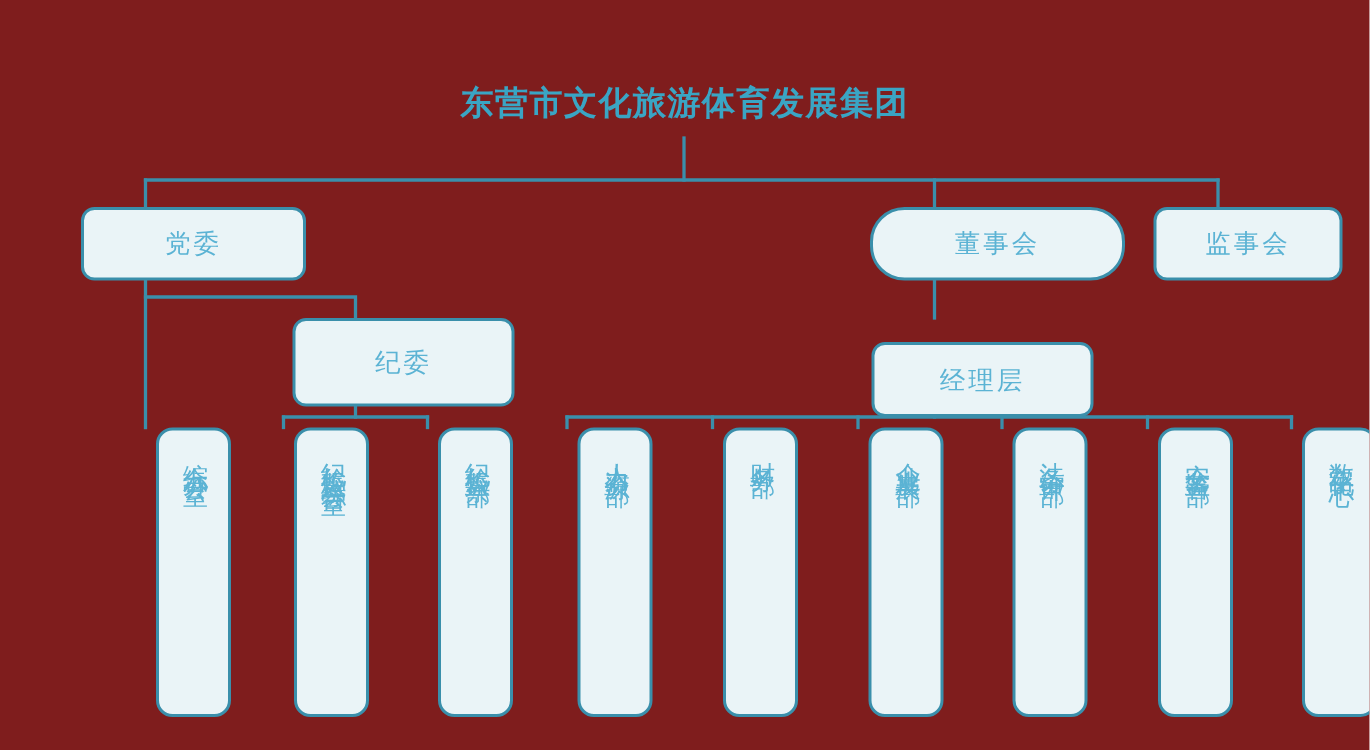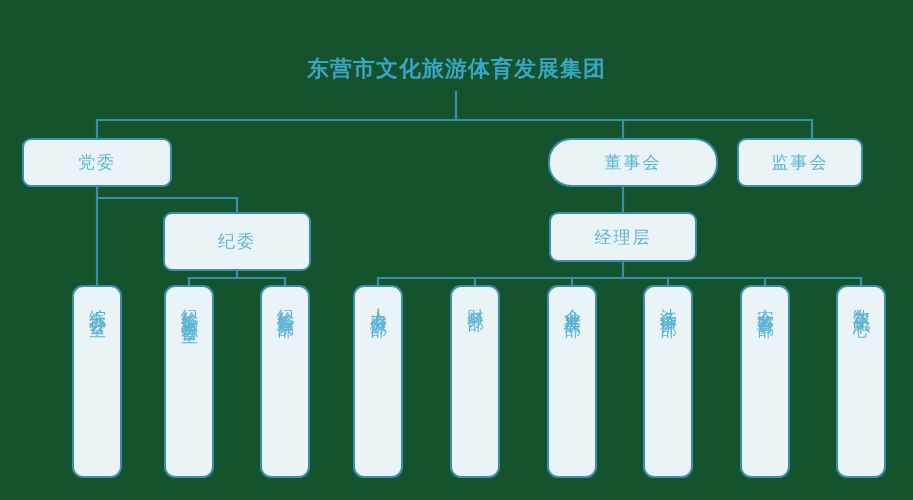--- a/index.html
+++ b/index.html
@@ -8,21 +8,21 @@
     padding: 0;
     background: #ffffff;
   }
   body {
     font-family: "DejaVu Sans", "Liberation Sans", sans-serif;
   }
   #chart-root {
     position: relative;
     width: 913px;
     height: 500px;
-    background: #14532d;
+    background: #7f1d1d;
     overflow: hidden;
   }
   #svg-connectors {
     position: absolute;
     left: 0;
     top: 0;
     width: 913px;
     height: 500px;
     pointer-events: none;
   }
@@ -44,20 +44,21 @@
     background: #eaf4f7;
     border: 2px solid #3a8fab;
     border-radius: 9px;
     display: flex;
     align-items: center;
     justify-content: center;
     color: #5bb3d4;
     font-size: 17px;
     letter-spacing: 2px;
     z-index: 2;
+    margin-left: 32px;
   }
   .node.leaf {
     border-radius: 11px;
     align-items: flex-start;
     padding-top: 8px;
     letter-spacing: 0;
   }
   .node .vtext {
     writing-mode: vertical-rl;
     text-orientation: upright;
@@ -114,21 +115,21 @@
   <div class="node" style="left:548px; top:138px; width:170px; height:49px;border-radius:23px;">
     <span>董事会</span>
   </div>
   <div class="node" style="left:737px; top:138px; width:126px; height:49px;">
     <span>监事会</span>
   </div>
 
   <div class="node" style="left:163px; top:212px; width:148px; height:59px;">
     <span>纪委</span>
   </div>
-  <div class="node" style="left:549px; top:212px; width:148px; height:50px;justify-content:center;">
+  <div class="node" style="left:549px; top:228px; width:148px; height:50px;justify-content:center;">
     <span>经理层</span>
   </div>
 
   <div class="node leaf" style="left:72px; top:285px; width:50px; height:193px;">
     <span class="vtext">综合办公室</span>
   </div>
   <div class="node leaf" style="left:164px; top:285px; width:50px; height:193px;">
     <span class="vtext">纪检监察综合室</span>
   </div>
   <div class="node leaf" style="left:260px; top:285px; width:50px; height:193px;">

